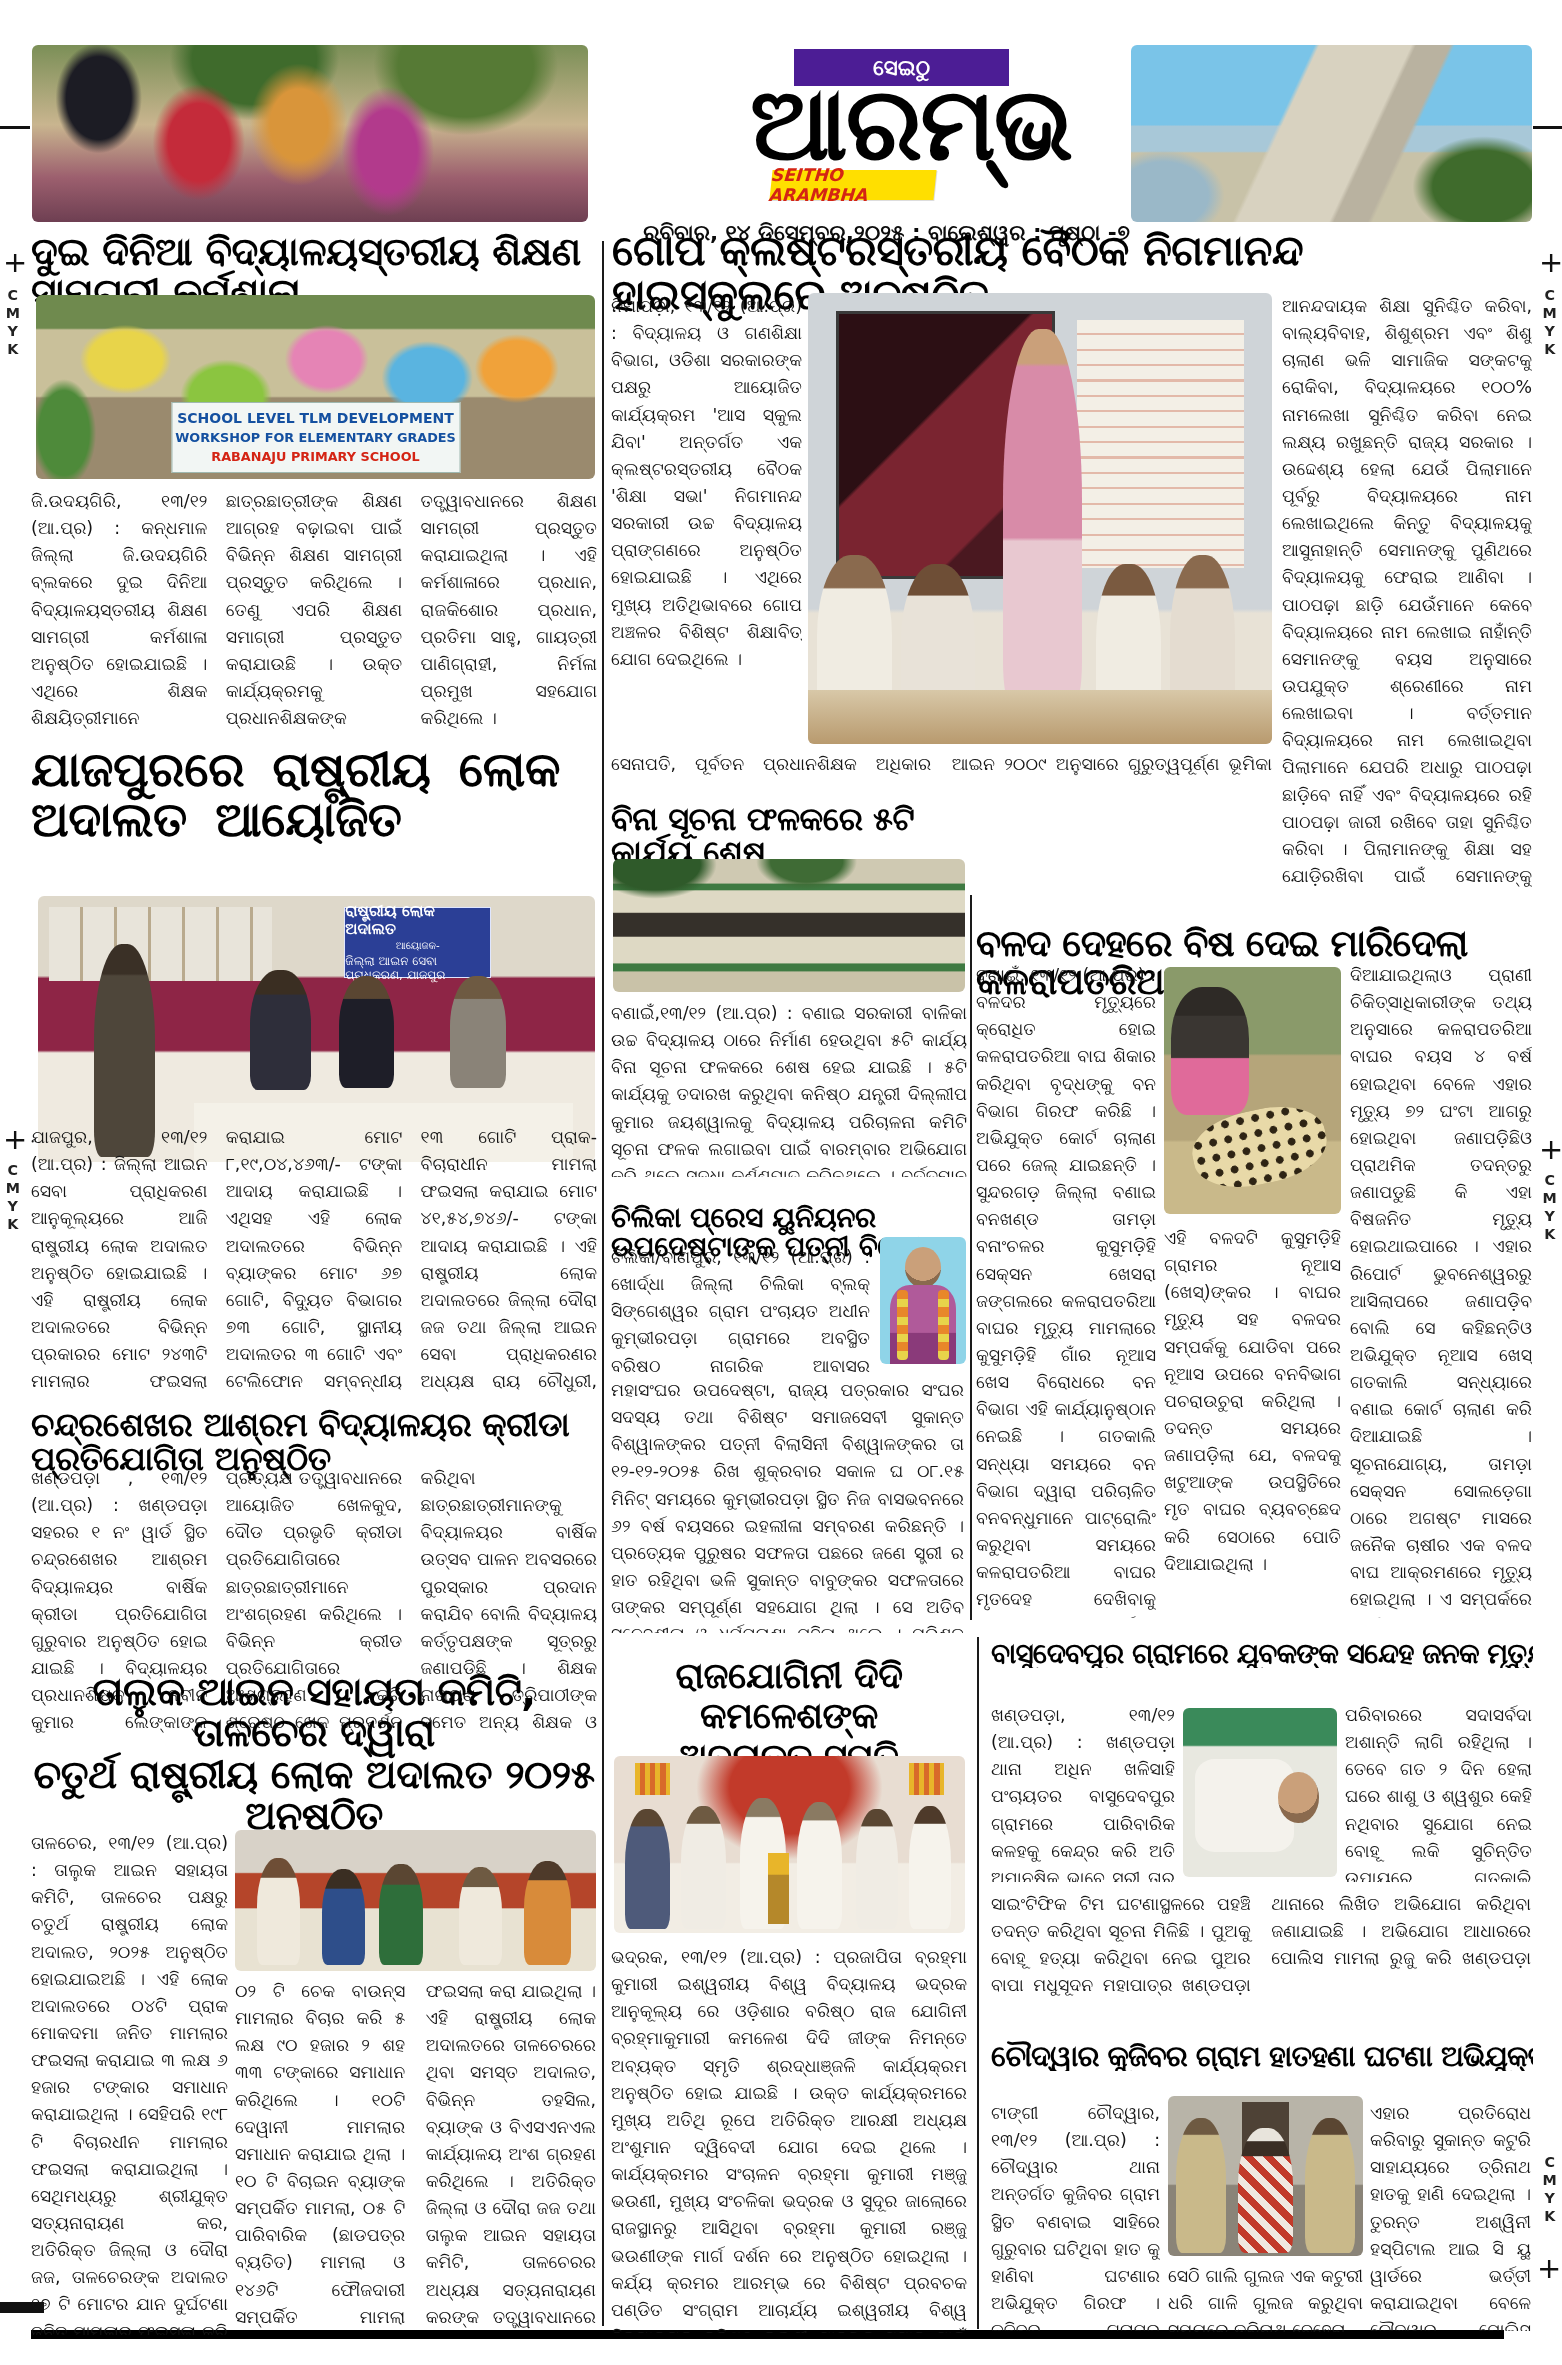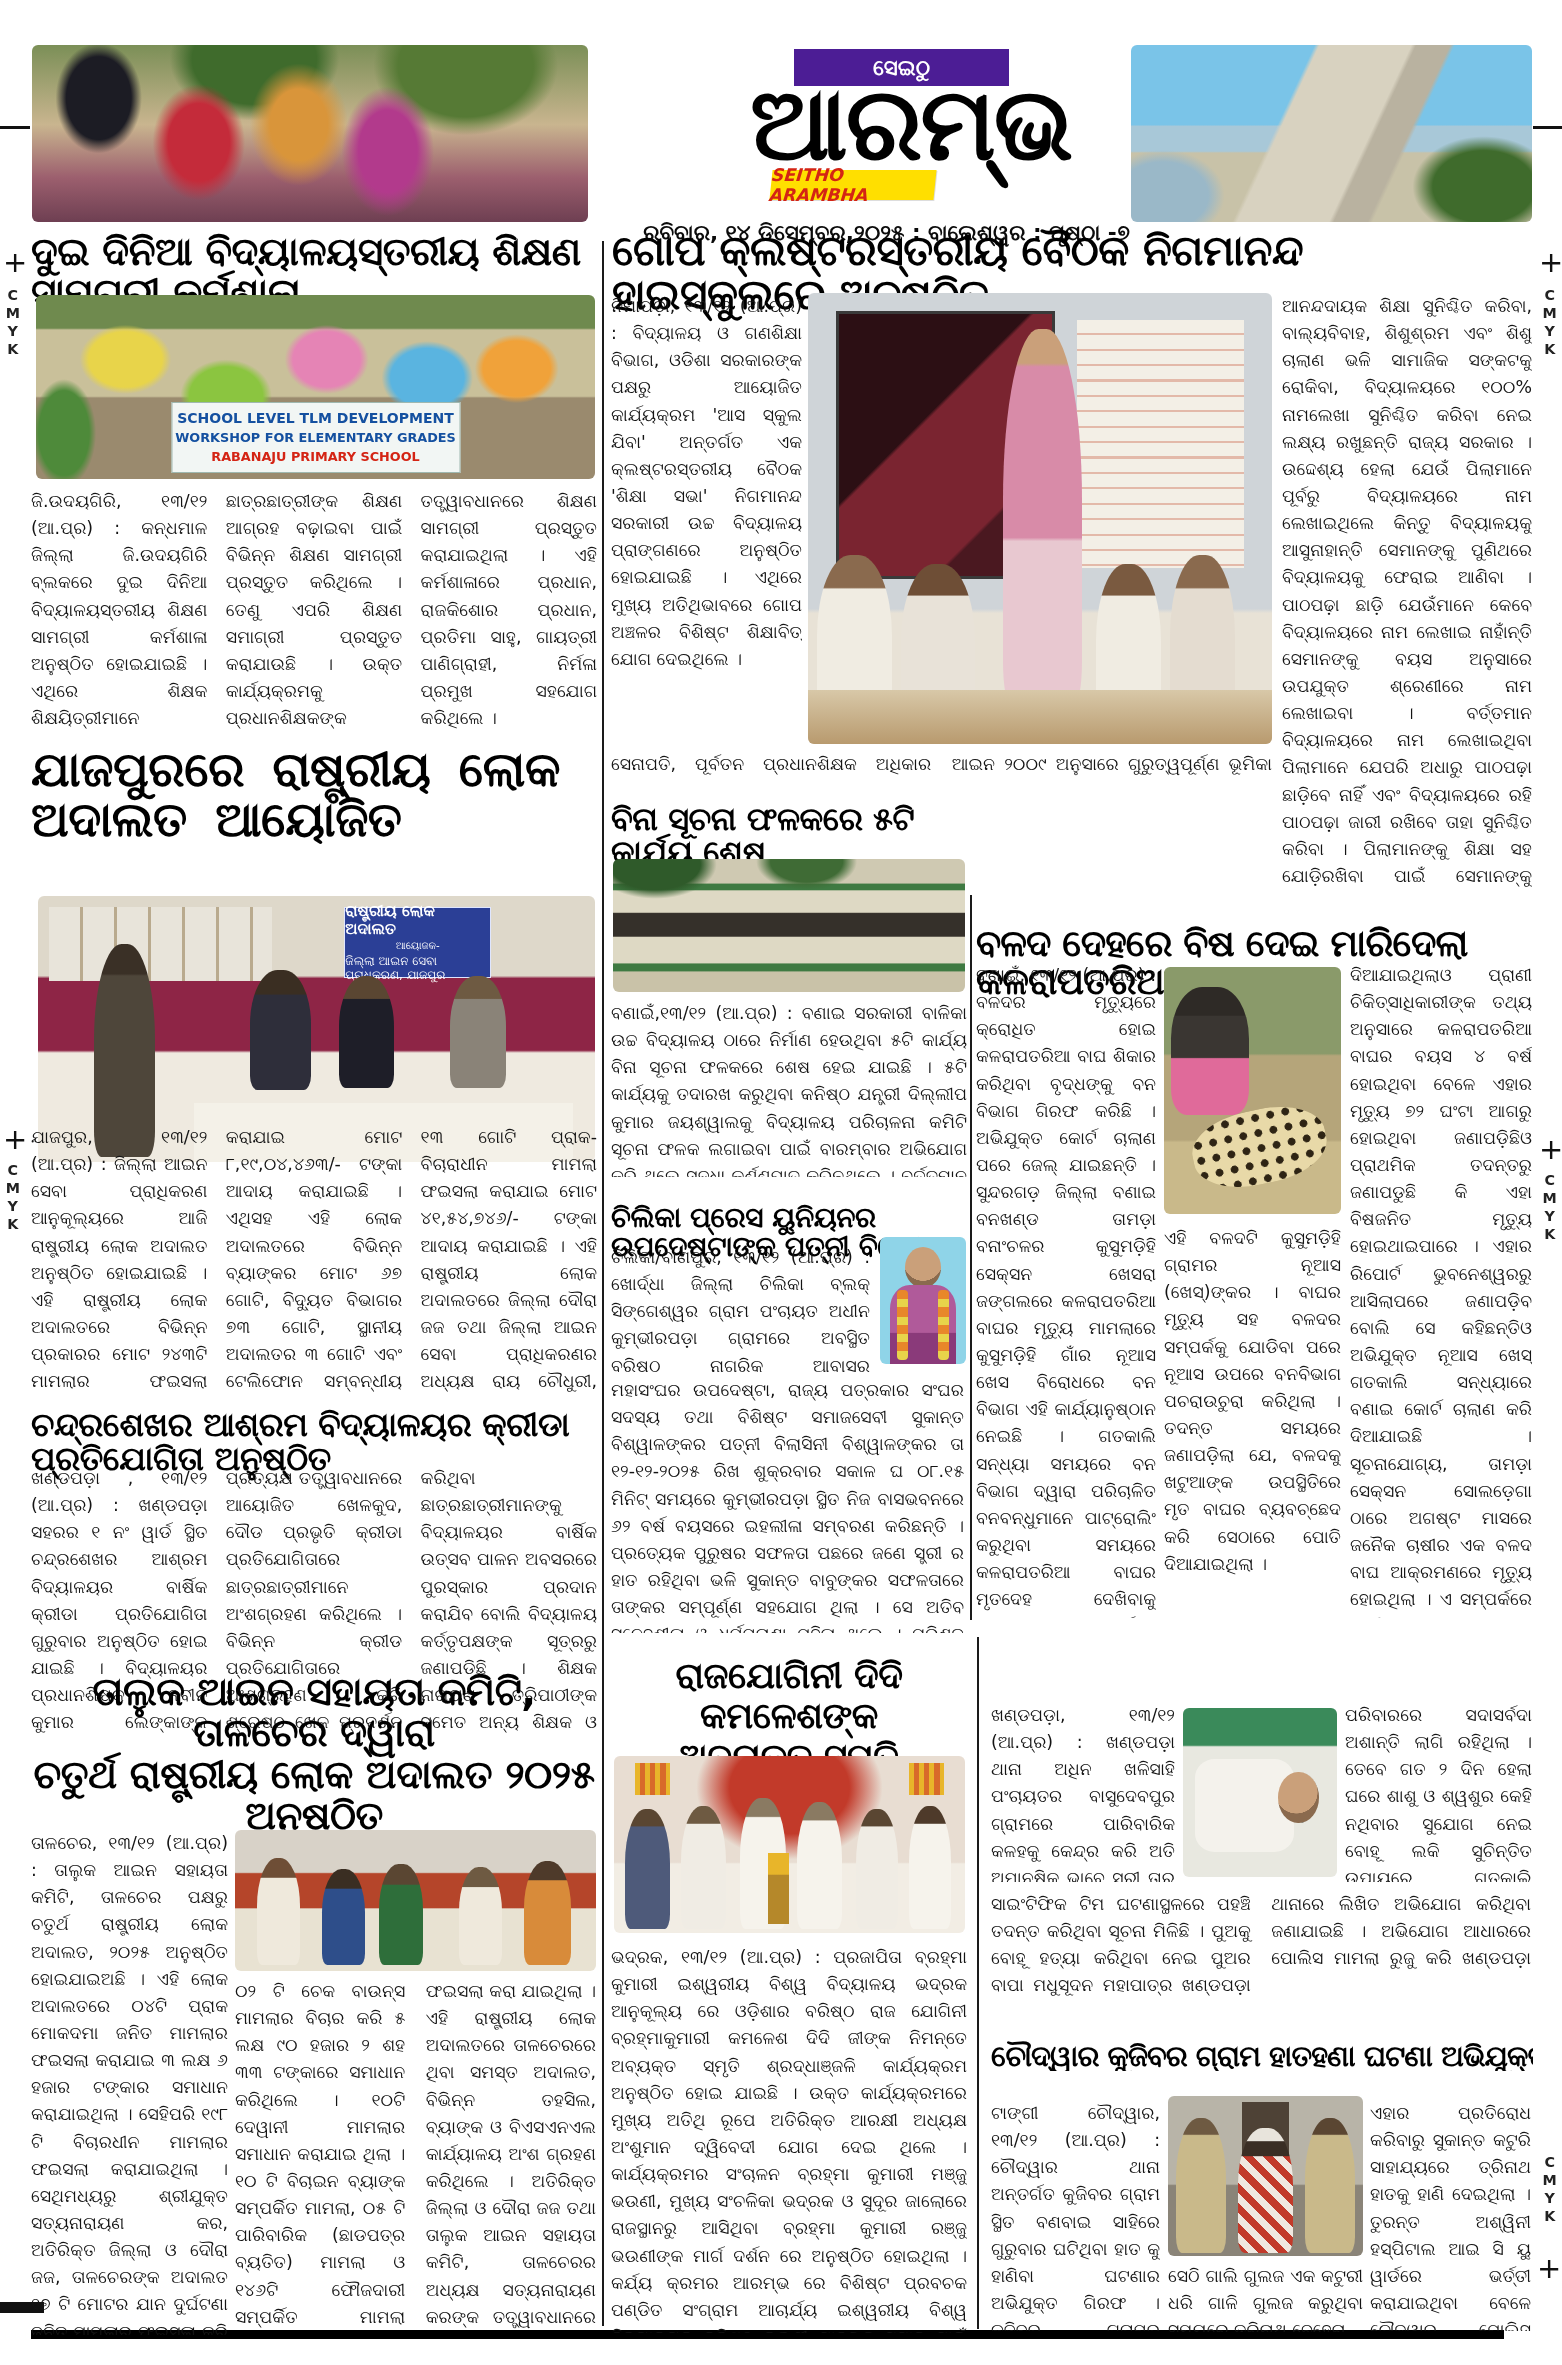--- a/index.html
+++ b/index.html
@@ -201,20 +201,21 @@
     <div class="pperson" style="left:3%;top:30%;width:13%;height:68%;background:linear-gradient(180deg,#5a4632 0 14%,#4e5a7a 15% 100%);"></div>
     <div class="pperson" style="left:19%;top:28%;width:13%;height:70%;background:linear-gradient(180deg,#6e5a42 0 14%,#f0ece4 15% 100%);"></div>
     <div class="pperson" style="left:36%;top:24%;width:13%;height:74%;background:linear-gradient(180deg,#8a7a62 0 14%,#f6f3ec 15% 100%);"></div>
     <div class="pperson" style="left:52%;top:26%;width:13%;height:72%;background:linear-gradient(180deg,#8a7a62 0 14%,#f6f3ec 15% 100%);"></div>
     <div class="pperson" style="left:69%;top:30%;width:12%;height:68%;background:linear-gradient(180deg,#5a4632 0 14%,#f0ece4 15% 100%);"></div>
     <div class="pperson" style="left:84%;top:28%;width:12%;height:70%;background:linear-gradient(180deg,#4e3a2a 0 14%,#f6f3ec 15% 100%);"></div>
     <div class="abs" style="left:44%;top:55%;width:6%;height:40%;background:linear-gradient(180deg,#e8b52a 0 30%,#b5882a 31% 100%);"></div>
   </div>
   <div class="abs body-txt" style="left:611px;top:1944px;width:356px;height:389px;overflow:hidden;">ଭଦ୍ରକ, ୧୩/୧୨ (ଆ.ପ୍ର) : ପ୍ରଜାପିତା ବ୍ରହ୍ମା କୁମାରୀ ଇଶ୍ୱରୀୟ ବିଶ୍ୱ ବିଦ୍ୟାଳୟ ଭଦ୍ରକ ଆନୁକୂଲ୍ୟ ରେ ଓଡ଼ିଶାର ବରିଷ୍ଠ ରାଜ ଯୋଗିନୀ ବ୍ରହ୍ମାକୁମାରୀ କମଳେଶ ଦିଦି ଜୀଙ୍କ ନିମନ୍ତେ ଅବ୍ୟକ୍ତ ସ୍ମୃତି ଶ୍ରଦ୍ଧାଞ୍ଜଳି କାର୍ଯ୍ୟକ୍ରମ ଅନୁଷ୍ଠିତ ହୋଇ ଯାଇଛି । ଉକ୍ତ କାର୍ଯ୍ୟକ୍ରମରେ ମୁଖ୍ୟ ଅତିଥି ରୂପେ ଅତିରିକ୍ତ ଆରକ୍ଷୀ ଅଧ୍ୟକ୍ଷ ଅଂଶୁମାନ ଦ୍ୱିବେଦୀ ଯୋଗ ଦେଇ ଥିଲେ । କାର୍ଯ୍ୟକ୍ରମର ସଂଚାଳନ ବ୍ରହ୍ମା କୁମାରୀ ମଞ୍ଜୁ ଭଉଣୀ, ମୁଖ୍ୟ ସଂଚଳିକା ଭଦ୍ରକ ଓ ସୁଦୂର ଜାଲୋରେ ରାଜସ୍ଥାନରୁ ଆସିଥିବା ବ୍ରହ୍ମା କୁମାରୀ ରଞ୍ଜୁ ଭଉଣୀଙ୍କ ମାର୍ଗ ଦର୍ଶନ ରେ ଅନୁଷ୍ଠିତ ହୋଇଥିଲା । କର୍ଯ୍ୟ କ୍ରମର ଆରମ୍ଭ ରେ ବିଶିଷ୍ଟ ପ୍ରବଚକ ପଣ୍ଡିତ ସଂଗ୍ରାମ ଆଚାର୍ଯ୍ୟ ଇଶ୍ୱରୀୟ ବିଶ୍ୱ ବିଦ୍ୟାଳୟର ବରିଷ୍ଠ ଭଉଣୀ ମାନଙ୍କ ସମାଜ ପାଇଁ ତ୍ୟାଗ ତପସ୍ୟାର ବର୍ଣ୍ଣନା କରିଥିଲେ । ବରିଷ୍ଠ ନାଗରିକ ସଂଘର କାର୍ଯ୍ୟକାରୀ ସଭାପତି ପଦ୍ମନ୍ କୁମାର ରାୟ, ବ୍ରହ୍ମା କୁମାରୀ ପ୍ରତିଭା, ଅଧ୍ୟାପିକା ବାଳିଆପାଳ, ବ୍ରହ୍ମକୁମାରୀ ମଧୁସ୍ମିତା, ବାଲେଶ୍ୱର ପ୍ରମୁଖ ଉକ୍ତ କାର୍ଯ୍ୟକ୍ରମ ରେ ଦିଦି କମଳେଶଙ୍କ ଦିବ୍ୟ ଜୀବନ ସମ୍ବନ୍ଧରେ ବକ୍ତବ୍ୟ ରଖି ଥିଲେ । ମୁଖ୍ୟ ଅତିଥି ଅଂଶୁମାନ ଦ୍ୱିବେଦୀ ତାଙ୍କ ବକ୍ତବ୍ୟରେ କହିଥିଲେ ଆଧ୍ୟାତ୍ମିକ ଚେତନା ଓ ଶାନ୍ତି ପ୍ରତ୍ୟେକ ମନୁଷ୍ୟ ପାଇଁ ଆବଶ୍ୟକ ଏବଂ ଇଶ୍ୱରୀୟ ବିଶ୍ୱ ବିଦ୍ୟାଳୟ ଦ୍ୱାରା ଏହାର ସୁରକ୍ଷା ଓ ସହଜ ଅନୁଭୂତି ହୋଇ ଥାଏ । ସର୍ବୋଦୟ ମଣ୍ଡଳର ସଭାପତି ଅମର କୁମାର ପାଣିଗ୍ରାହୀ ମଧ୍ୟ କମଳେଶ ଦିଦିଙ୍କ ପାଳନାର ଗୁଣଗାନ କରିବା ସହ ଧନ୍ୟବାଦ୍ ଜ୍ଞାପନ କରିଥିଲେ । କାର୍ଯ୍ୟକ୍ରମ ଶେଷ ରେ ସମସ୍ତେ ବ୍ରହ୍ମା ଭୋଜନ ଗ୍ରହଣ କରିଥିଲେ ।</div>
 
+  <div class="abs hl" style="left:991px;top:1639px;width:542px;font-size:28px;letter-spacing:-1px;white-space:nowrap;overflow:hidden;">ବାସୁଦେବପୁର ଗ୍ରାମରେ ଯୁବକଙ୍କ ସନ୍ଦେହ ଜନକ ମୃତ୍ୟୁ</div>
   <div class="abs body-txt" style="left:991px;top:1702px;width:184px;height:180px;overflow:hidden;">ଖଣ୍ଡପଡ଼ା, ୧୩/୧୨ (ଆ.ପ୍ର) : ଖଣ୍ଡପଡ଼ା ଥାନା ଅଧିନ ଖଳିସାହି ପଂଚାୟତର ବାସୁଦେବପୁର ଗ୍ରାମରେ ପାରିବାରିକ କଳହକୁ କେନ୍ଦ୍ର କରି ଅତି ଅମାନୁଷିକ ଭାବେ ସ୍ତ୍ରୀ ତାର ସ୍ୱାମୀକୁ ହତ୍ୟା କରିଥିବା ନେଇ ଖଣ୍ଡପଡ଼ା ଥାନାରେ ଅଭିଯୋଗ ହୋଇଛି । ଅଭିଯୋଗ ଆଧାରରେ ପୋଲିସ ଏକ ମାମଲା ରୁଜୁ କରି ଘଟଣାର ତଦନ୍ତ ଆରମ୍ଭ କରିଥିବା ବେଳେ ଏହି ଘଟଣାରେ ସଂପୃକ୍ତ ଅଭିଯୋଗରେ ପୋଲିସ ଉକ୍ତ ମହିଳାଙ୍କୁ ଖଣ୍ଡପଡ଼ା ଥାନାରେ ଅଟକ ରଖିଥିବା ପୋଲିସ ସୂତ୍ରରୁ ଜଣାପଡିଛି ।</div>
   <div class="ph" style="left:1183px;top:1708px;width:154px;height:169px;
        background:linear-gradient(180deg,#3a8a5a 0 22%,#e8e8e0 23% 100%);">
     <div class="abs" style="left:8%;top:30%;width:64%;height:55%;background:#f4f2ec;border-radius:20%;"></div>
     <div class="phead" style="left:62%;top:38%;width:26%;height:30%;background:radial-gradient(circle at 45% 40%,#caa07a 0 55%,#8a6a4e 56% 80%,#2e241a 81% 100%);"></div>
   </div>
   <div class="abs body-txt" style="left:1345px;top:1702px;width:187px;height:180px;overflow:hidden;">ପରିବାରରେ ସଦାସର୍ବଦା ଅଶାନ୍ତି ଲାଗି ରହିଥିଲା । ତେବେ ଗତ ୨ ଦିନ ହେଲା ଘରେ ଶାଶୁ ଓ ଶ୍ୱଶୁର କେହି ନଥିବାର ସୁଯୋଗ ନେଇ ବୋହୂ ଲକି ସୁଚିନ୍ତିତ ଉପାୟରେ ଗତକାଲି ଶୁକ୍ରବାର ବିଳମ୍ବିତ ରାତିରେ ସ୍ୱାମୀକୁ ହତ୍ୟା କରି ଘଟଣାଟିକୁ ଏକ ଆତ୍ମାହତ୍ୟାର ରୂପ ଦେବା ପାଇଁ ପ୍ରୟାସ କରିଥିଲେ ।</div>
   <div class="abs body-txt cols2" style="left:991px;top:1891px;width:540px;height:134px;overflow:hidden;">ସାଇଂଟିଫିକ ଟିମ ଘଟଣାସ୍ଥଳରେ ପହଞ୍ଚି ତଦନ୍ତ କରିଥିବା ସୂଚନା ମିଳିଛି । ପୁଅକୁ ବୋହୂ ହତ୍ୟା କରିଥିବା ନେଇ ପୁଅର ବାପା ମଧୁସୂଦନ ମହାପାତ୍ର ଖଣ୍ଡପଡ଼ା ଥାନାରେ ଲିଖିତ ଅଭିଯୋଗ କରିଥିବା ଜଣାଯାଇଛି । ଅଭିଯୋଗ ଆଧାରରେ ପୋଲିସ ମାମଲା ରୁଜୁ କରି ଖଣ୍ଡପଡ଼ା ଥାନା ପକ୍ଷରୁ ଘଟଣାର ଅଧିକ ତଦନ୍ତ ଜାରି ରହିଛି ।</div>
 
   <div class="abs hl" style="left:991px;top:2041px;width:542px;font-size:29px;letter-spacing:-1px;white-space:nowrap;overflow:hidden;">ଚୌଦ୍ୱାର କୁଜିବର ଗ୍ରାମ ହାତହଣା ଘଟଣା ଅଭିଯୁକ୍ତ ଗିରଫ</div>

